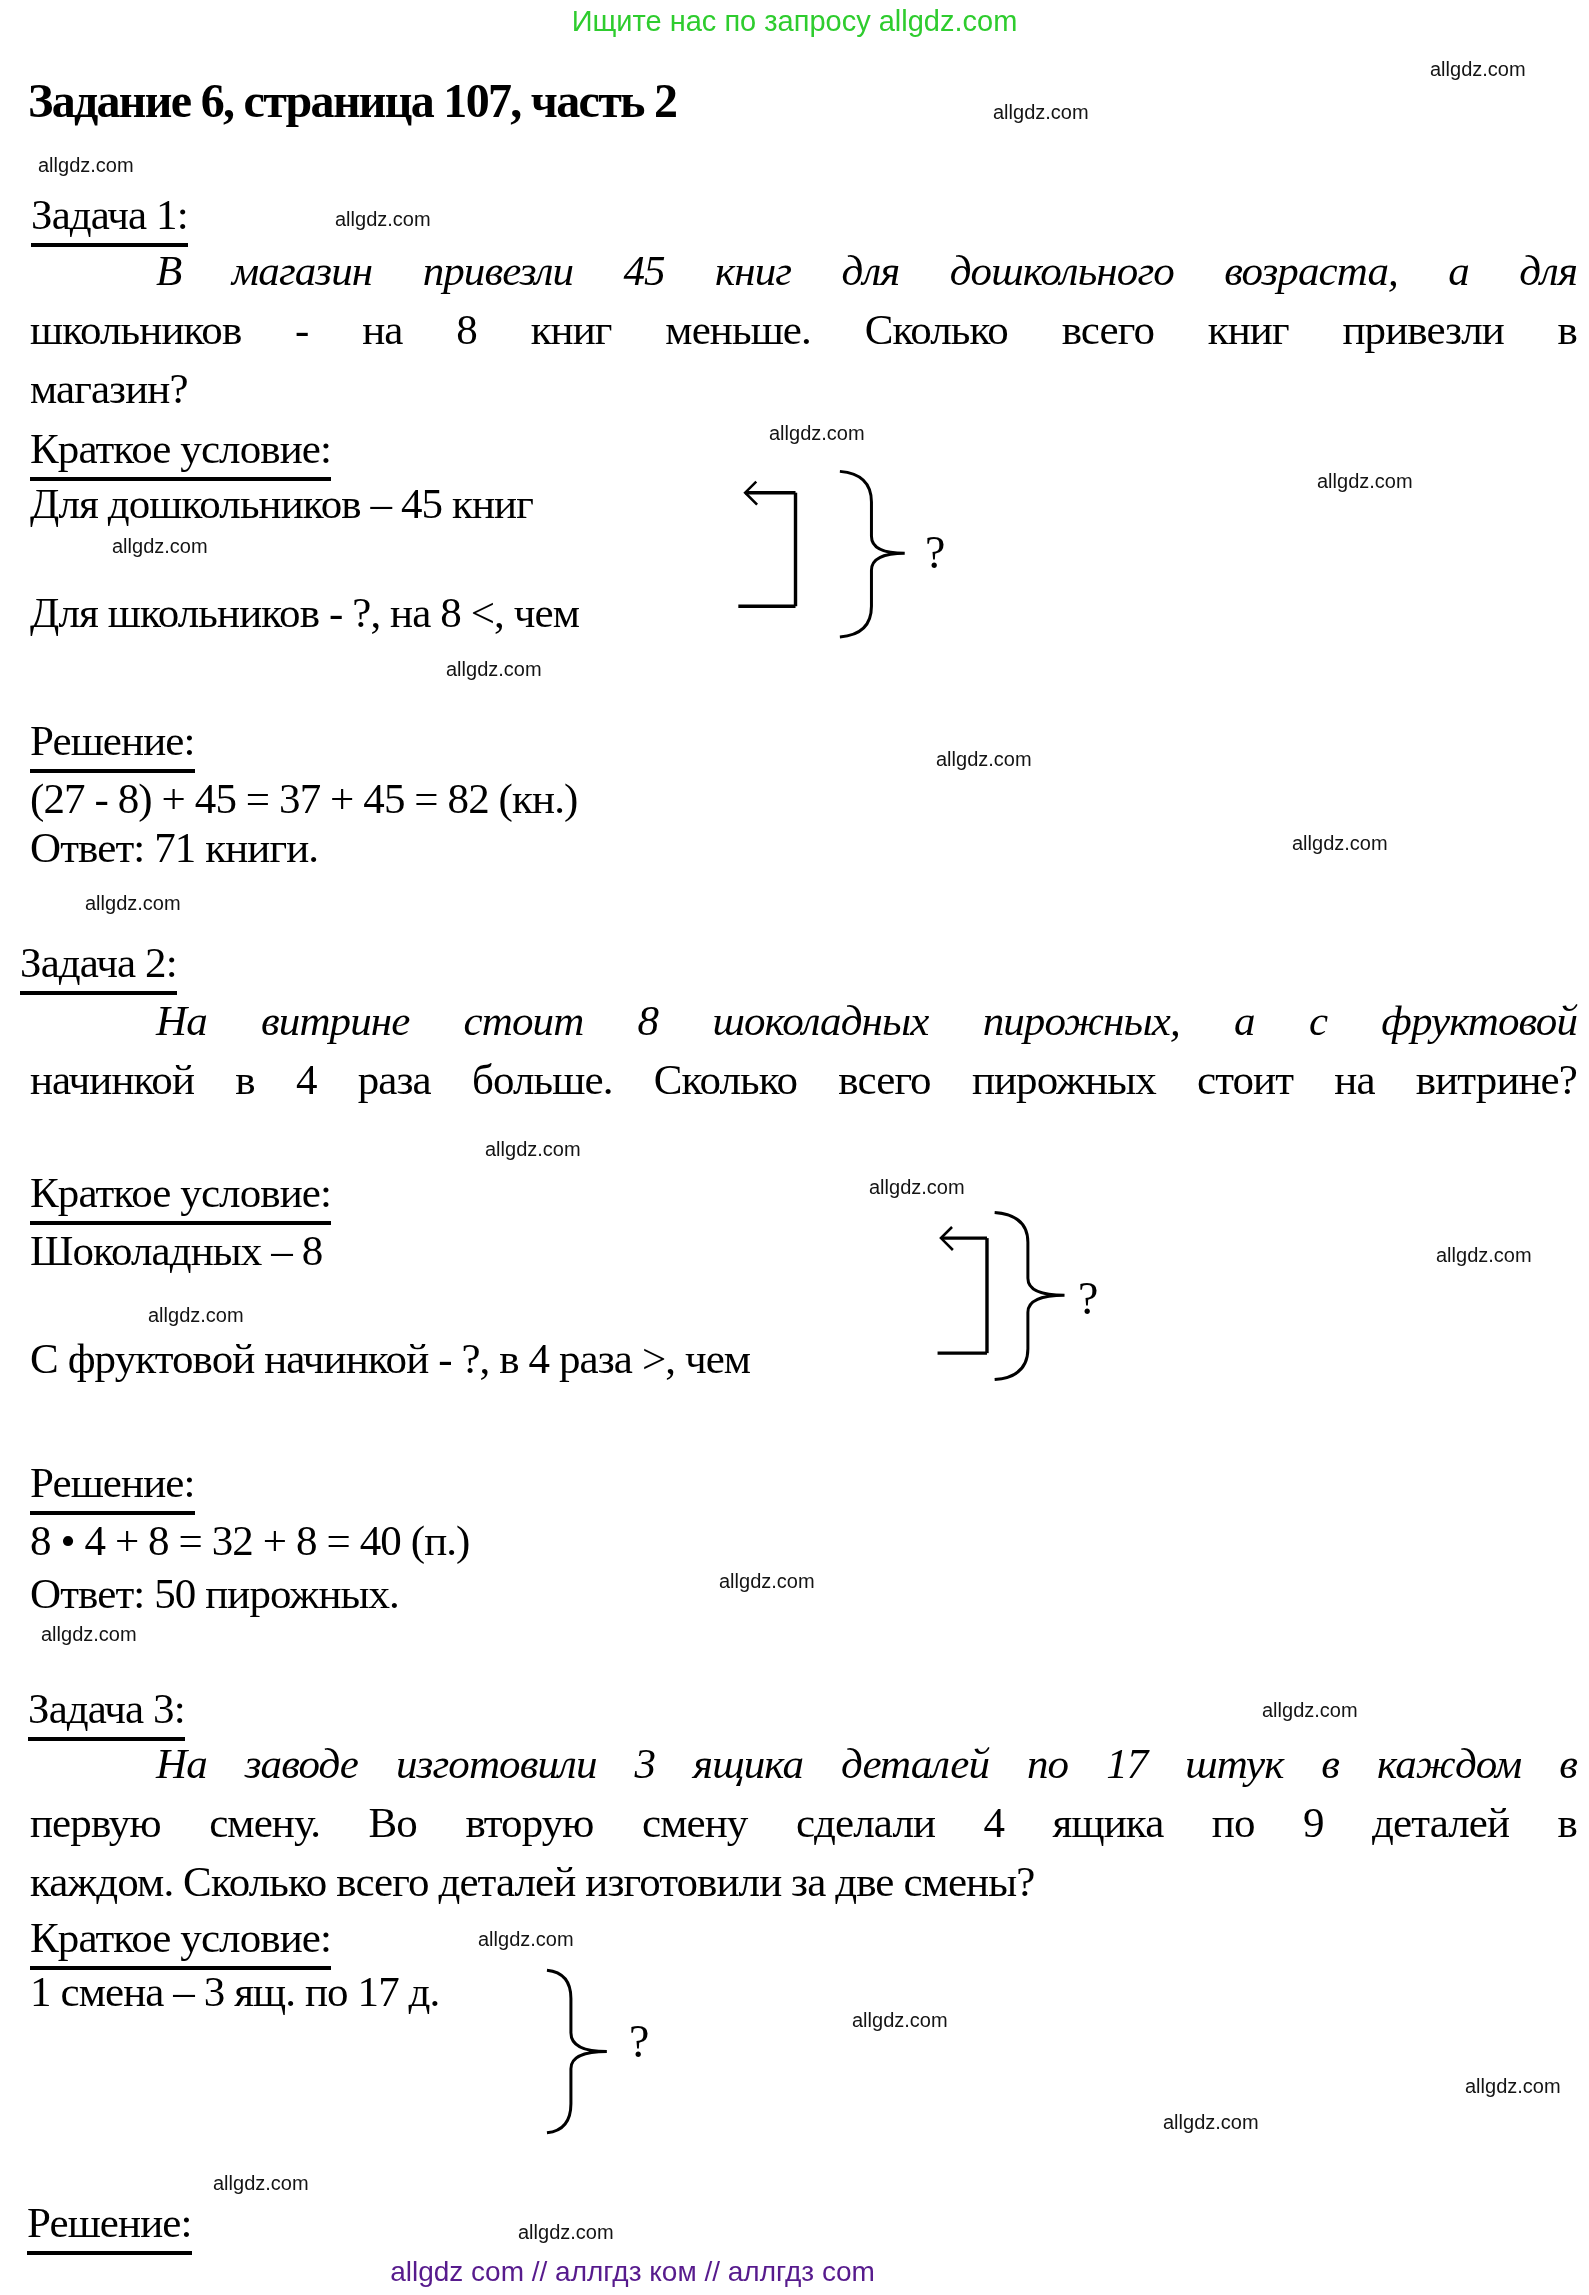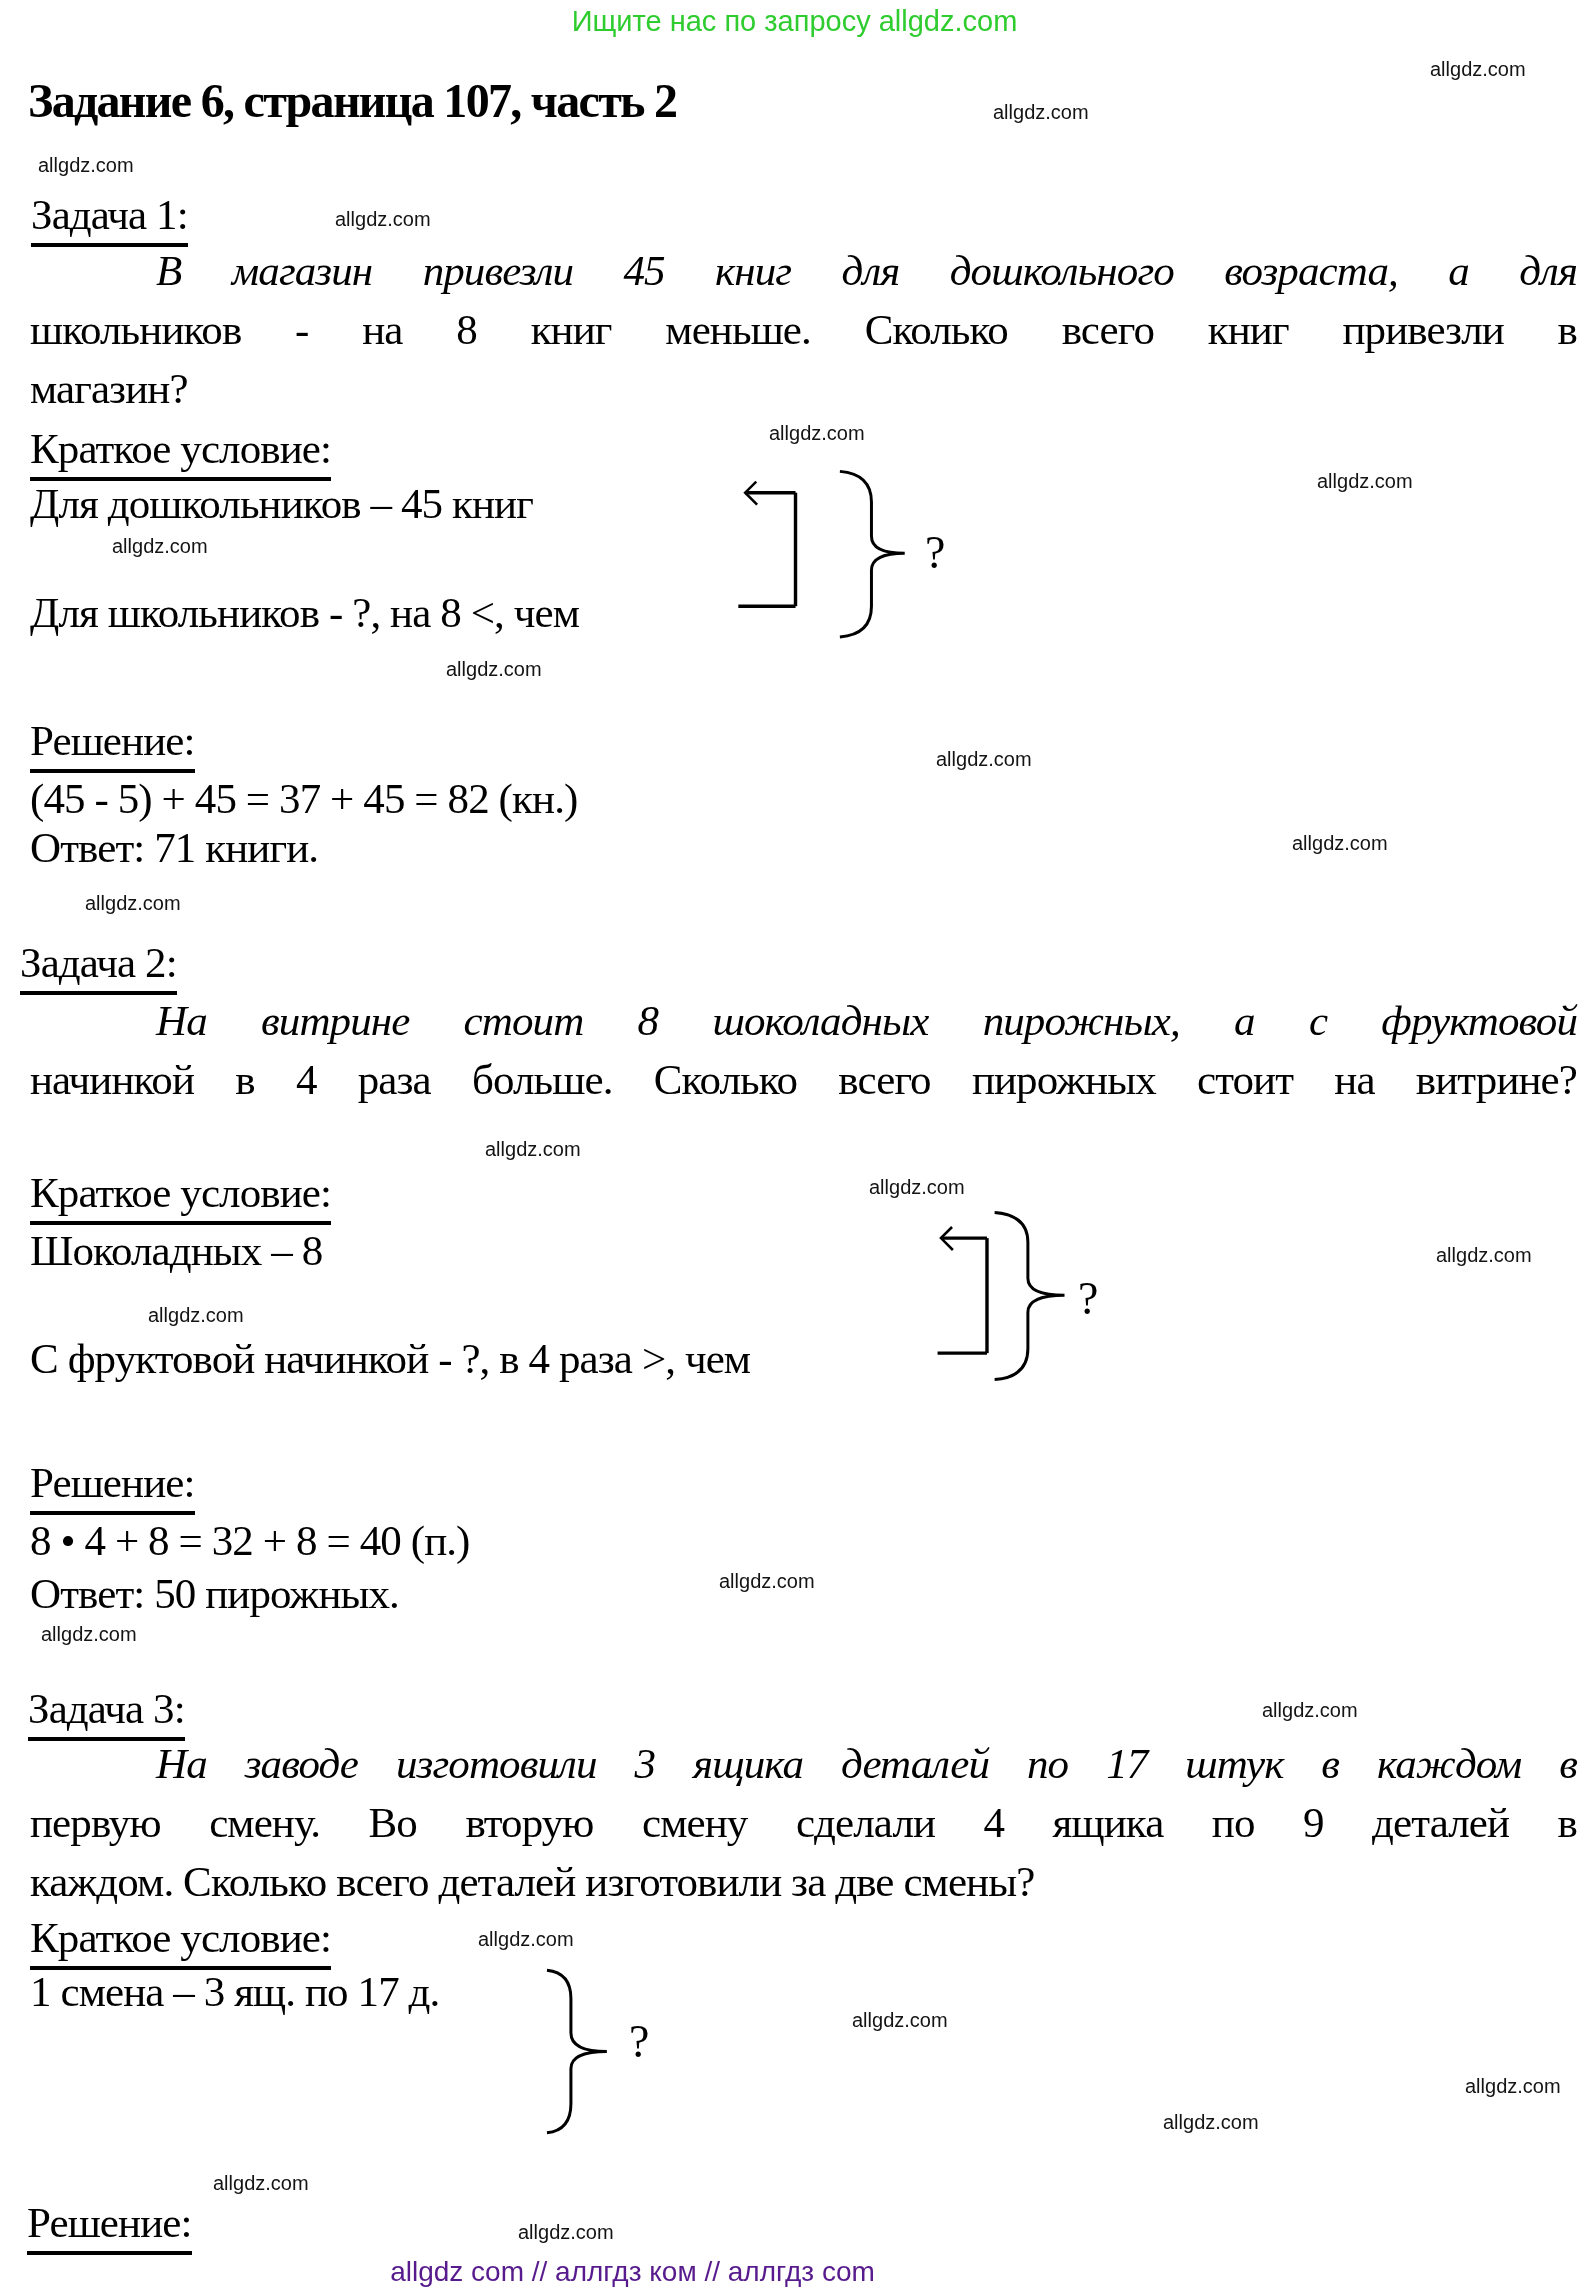--- a/index.html
+++ b/index.html
@@ -96,21 +96,21 @@
     <line x1="33" y1="37" x2="92" y2="37" stroke-width="4"></line>
     <line x1="92" y1="37" x2="92" y2="170" stroke-width="4"></line>
     <line x1="25" y1="170" x2="92" y2="170" stroke-width="4"></line>
     <path d="M144,12 Q181,15 181,48 L181,88 Q181,108 220,108 Q181,108 181,128 L181,170 Q181,203 144,206" stroke-width="3.5"></path>
   </svg>
   <div class="abs t qm" style="left:925px;top:528px">?</div>
 
   <div class="abs" style="left:30px;top:716px">
     <span class="hd">Решение:</span>
   </div>
-  <div class="abs t" style="left:30px;top:774px">(45 - 5) + 45 = 37 + 45 = 82 (кн.)</div>
+  <div class="abs t" style="left:30px;top:774px">(27 - 8) + 45 = 37 + 45 = 82 (кн.)</div>
   <div class="abs t" style="left:30px;top:823px">Ответ: 71 книги.</div>
 
   <div class="abs" style="left:20px;top:938px">
     <span class="hd">Задача 2:</span>
   </div>
   <div class="abs pline just ind" style="top:996px">На витрине стоит 8 шоколадных пирожных, а с фруктовой</div>
   <div class="abs pline just" style="top:1055px">начинкой в 4 раза больше. Сколько всего пирожных стоит на витрине?</div>
 
   <div class="abs" style="left:30px;top:1168px">
     <span class="hd">Краткое условие:</span>

